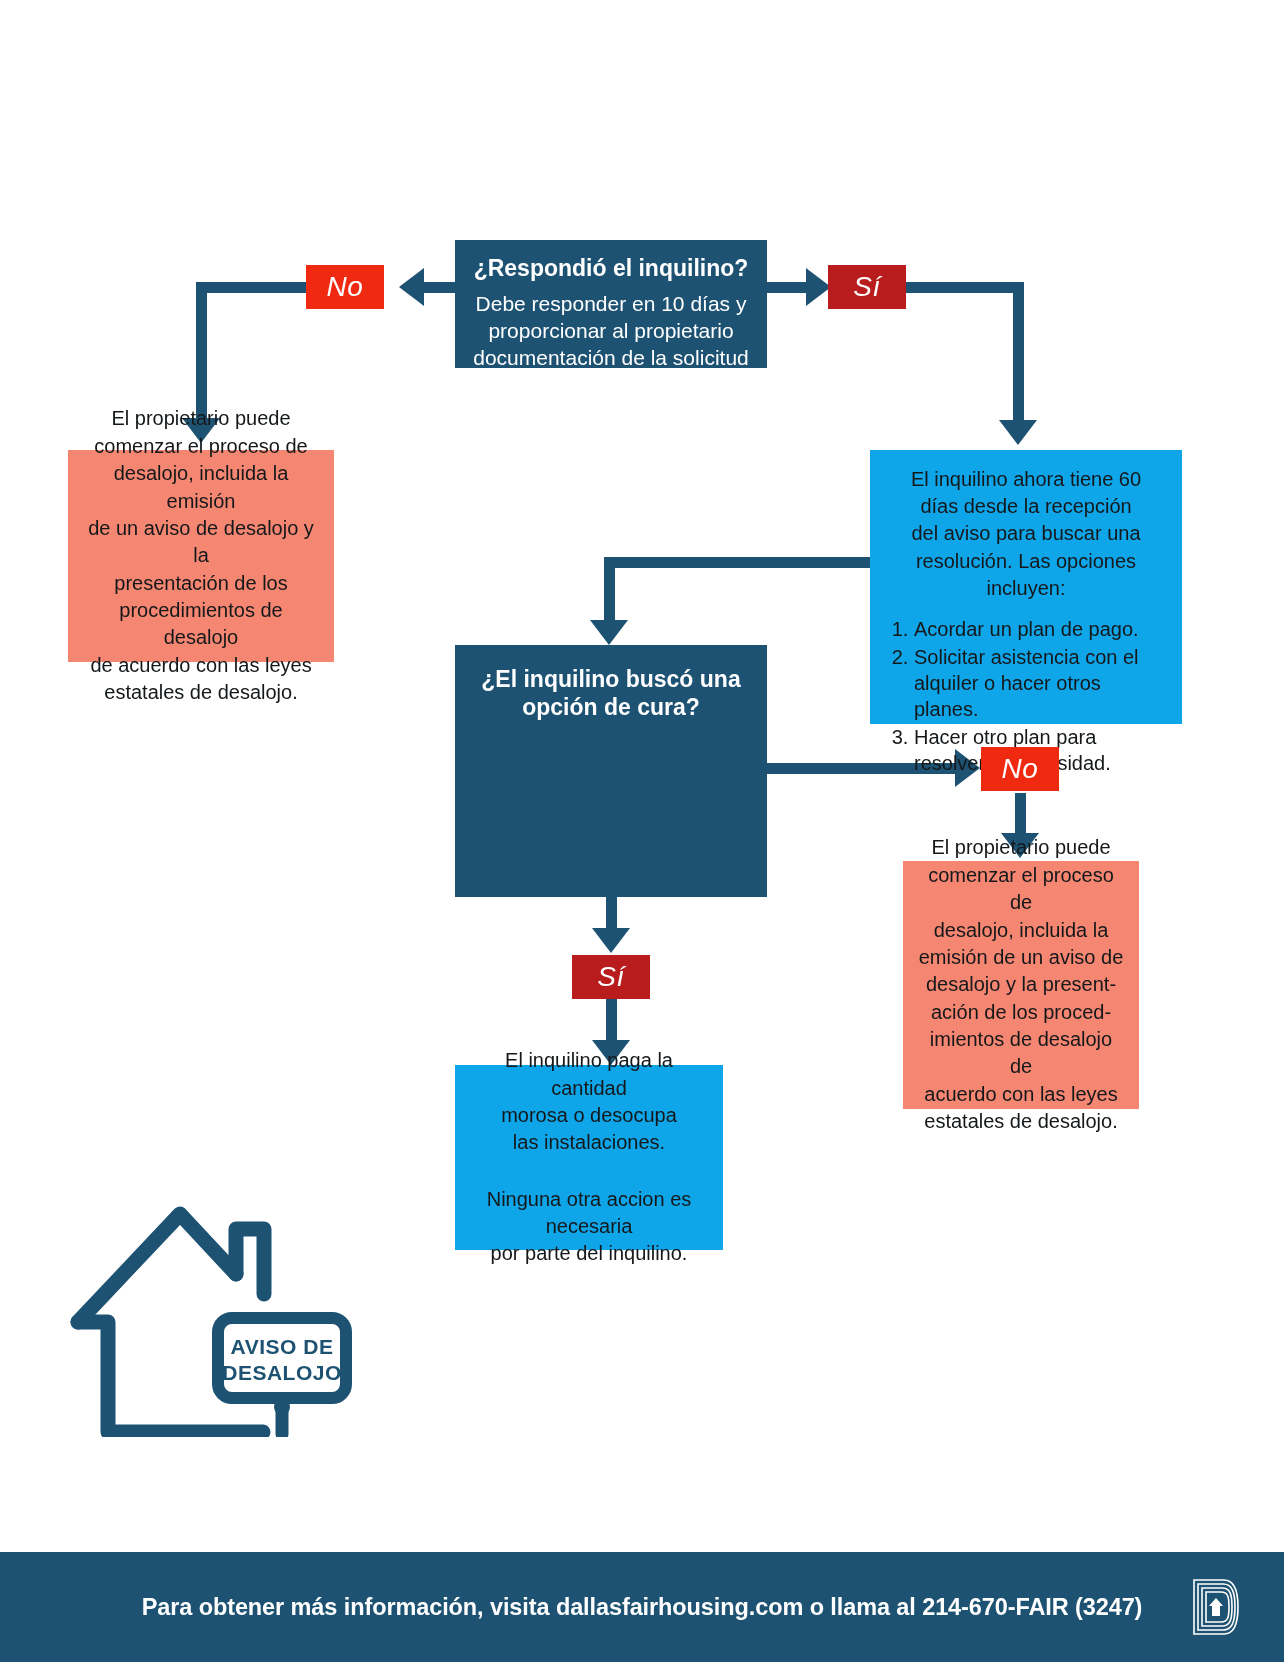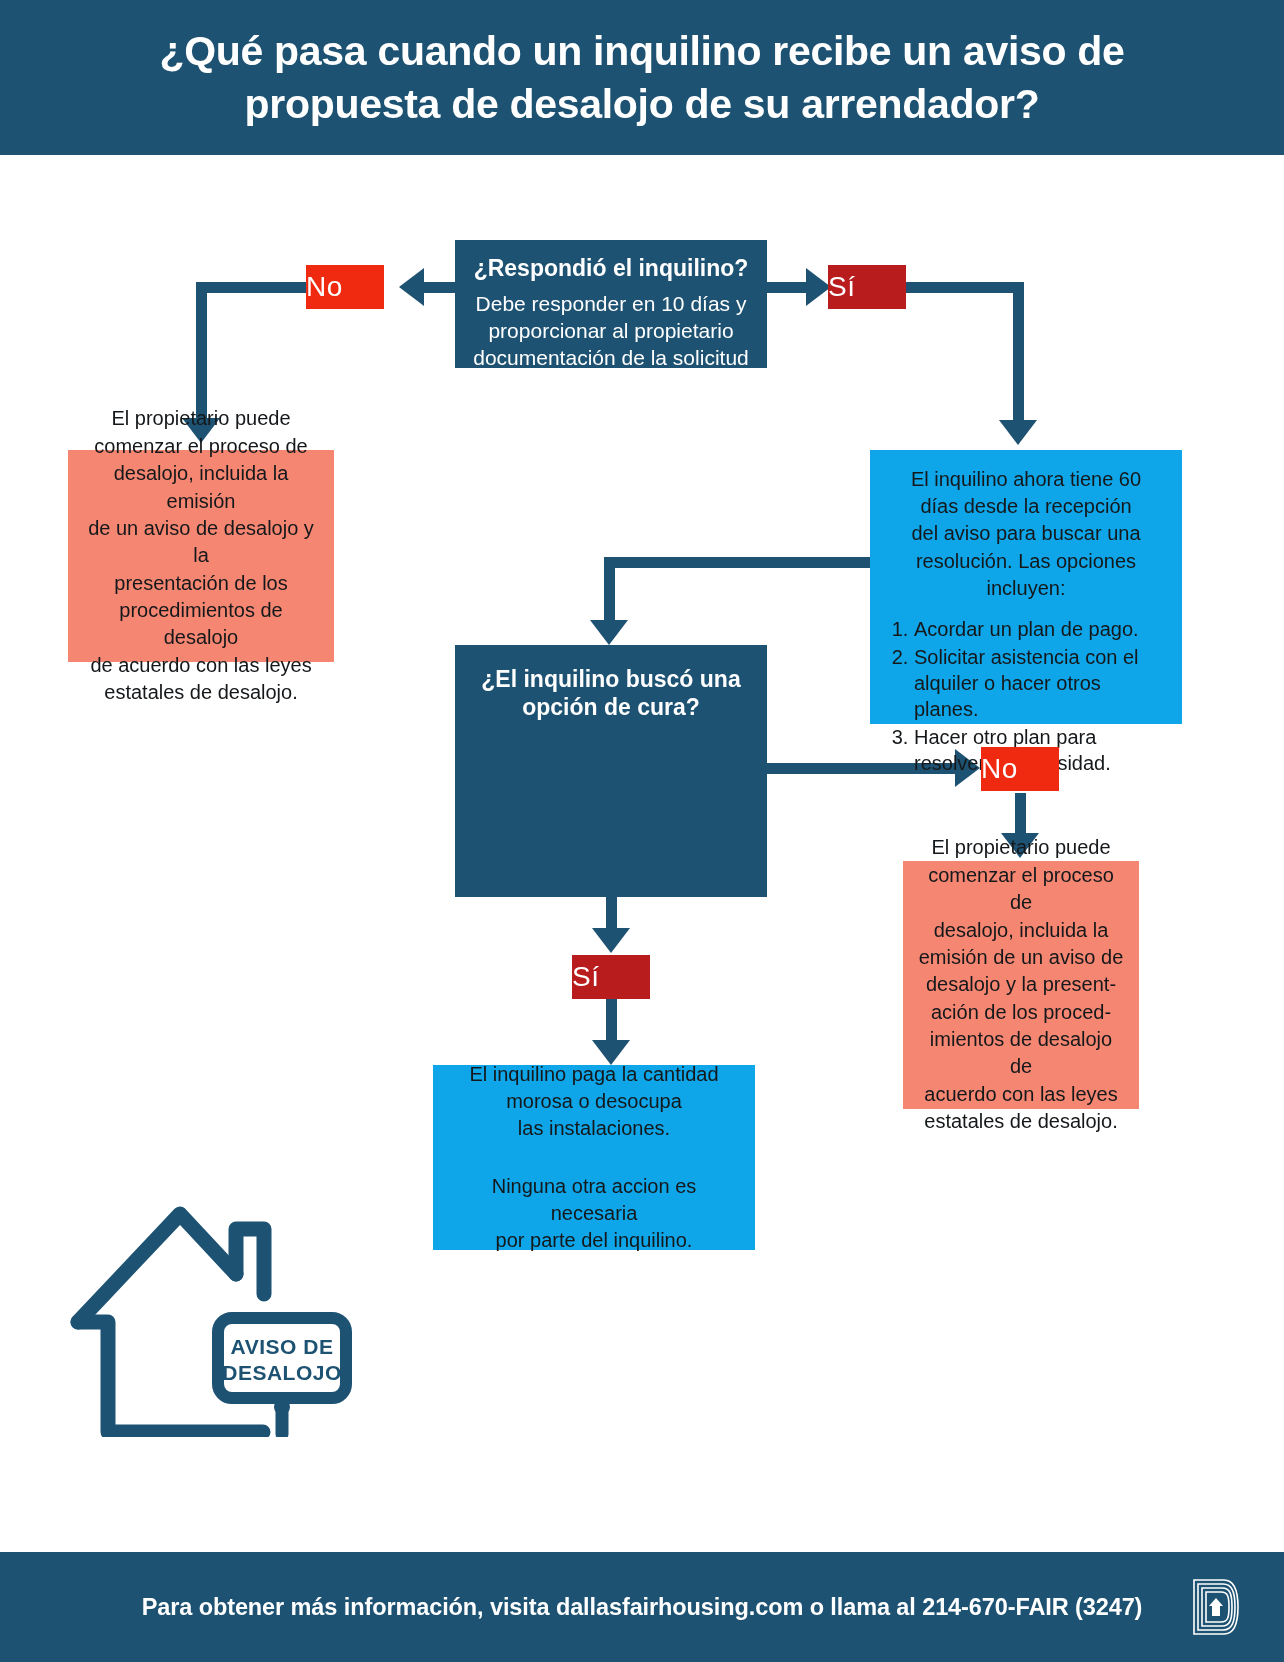--- a/index.html
+++ b/index.html
@@ -76,23 +76,24 @@
     display: flex; flex-direction: column;
     align-items: center; justify-content: center;
     text-align: center;
   }
   .box-teal.centered p { white-space: pre-line; }
   .box-teal.centered p + p { margin-top: 30px; }
 
   
   .chip {
     position: absolute;
-    display: flex; align-items: center; 
+    display: flex; align-items: center; justify-content: center;
     font-size: 28px; color: #ffffff; font-weight: normal;
     letter-spacing: 0.5px;
+    font-style: italic;
   }
   .chip-no { background: #f02a11; }
   .chip-si { background: #b91c1c; }
 
   
   .line { position: absolute; background: #1d5272; }
   .arrow { position: absolute; width: 0; height: 0; }
   .arrow-down {
     border-left: 19px solid transparent;
     border-right: 19px solid transparent;
@@ -121,24 +122,20 @@
   .footer-text {
     color: #ffffff; font-size: 23.5px; font-weight: bold; letter-spacing: -0.1px;
   }
   .footer-logo { position: absolute; right: 42px; top: 50%; transform: translateY(-50%); width: 52px; height: 62px; }
 </style>
 </head>
 <body>
 
 <div class="page">
 
-  <div class="header">
-    <div class="header-title">¿Qué pasa cuando un inquilino recibe un aviso de
-propuesta de desalojo de su arrendador?</div>
-  </div>
 
   <div class="line" style="left:424px; top:282px; width:42px; height:11px;"></div>
   <div class="arrow arrow-left" style="left:399px; top:268px;"></div>
 
   <div class="line" style="left:196px; top:282px; width:112px; height:11px;"></div>
   <div class="line" style="left:196px; top:282px; width:11px; height:148px;"></div>
   <div class="line" style="left:196px; top:290px; width:11px; height:140px;"></div>
   <div class="arrow arrow-down" style="left:182px; top:418px;"></div>
 
   <div class="line" style="left:766px; top:282px; width:46px; height:11px;"></div>
@@ -220,21 +217,21 @@
 comenzar el proceso de
 desalojo, incluida la
 emisión de un aviso de
 desalojo y la present-
 ación de los proced-
 imientos de desalojo de
 acuerdo con las leyes
 estatales de desalojo.</span>
   </div>
 
-  <div class="box box-teal centered" style="left:433px; top:1065px; width:322px; height:185px;">
+  <div class="box box-teal centered" style="left:455px; top:1065px; width:268px; height:185px;">
     <p>El inquilino paga la cantidad
 morosa o desocupa
 las instalaciones.</p>
     <p>Ninguna otra accion es necesaria
 por parte del inquilino.</p>
   </div>
 
   <div class="house-icon">
     <svg viewBox="0 0 300 255" width="300" height="255" fill="none">
 

